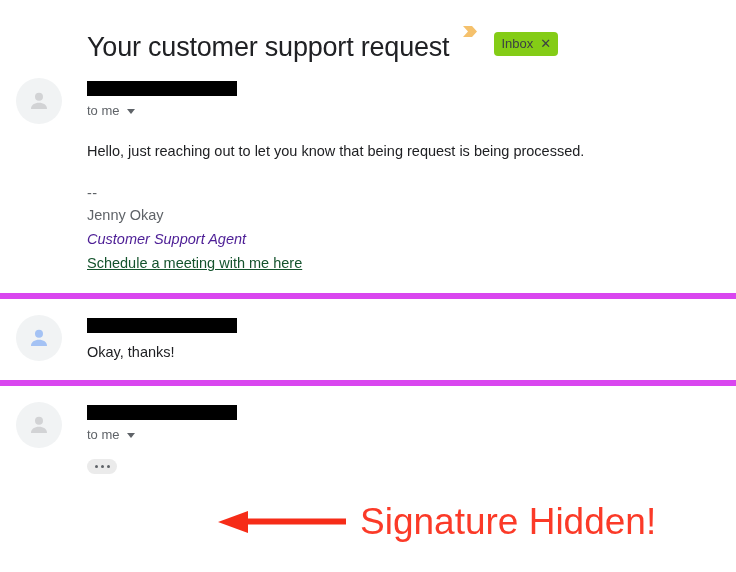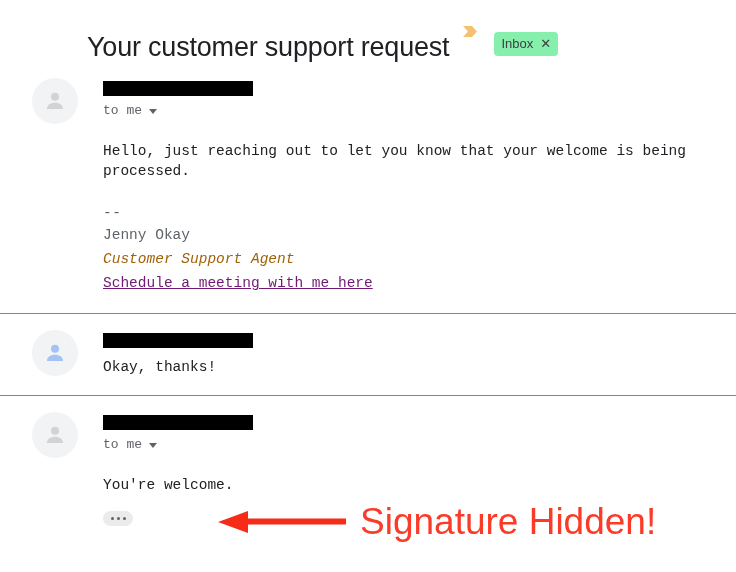--- a/index.html
+++ b/index.html
@@ -35,21 +35,21 @@
   }
   .important-marker {
     margin-left: 13px;
     display: inline-block;
     width: 17px;
     height: 17px;
     flex: 0 0 auto;
   }
   .label-chip {
     margin-left: 15px;
-    background: #86efac;
+    background: #84cc16;
     color: #3c4043;
     font-size: 13px;
     line-height: 13px;
     border-radius: 4px;
     padding: 5px 7px 6px 7px;
     display: inline-flex;
     align-items: center;
     white-space: nowrap;
     margin-top: 26px;
   }
@@ -60,25 +60,24 @@
     color: #3c4043;
     display: inline-block;
   }
 
   
   .thread {
     margin-top: 12px;
   }
   .message {
     position: relative;
-    padding: 16px 16px 18px 32px;
-    font-family: Liberation Mono, monospace;
+    padding: 16px 16px 18px 16px;
   }
   .message + .message {
-    border-top: 1px solid #d946ef;
+    border-top: 6px solid #d946ef;
   }
   .msg-inner {
     display: flex;
     align-items: flex-start;
   }
   .avatar {
     width: 46px;
     height: 46px;
     border-radius: 50%;
     background: #f1f3f4;
@@ -139,27 +138,27 @@
     letter-spacing: 0.5px;
   }
   .sig-name {
     font-size: 14.5px;
     line-height: 24px;
     color: #5f6368;
   }
   .sig-role {
     font-size: 14.5px;
     line-height: 24px;
-    color: #a16207;
+    color: #4c1d95;
     font-style: italic;
   }
   .sig-link {
     font-size: 14.5px;
     line-height: 24px;
-    color: #701a75;
+    color: #14532d;
     text-decoration: underline;
     cursor: pointer;
     display: inline-block;
   }
 
   .trim-pill {
     margin-top: 16px;
     width: 30px;
     height: 15px;
     border-radius: 8px;
@@ -226,21 +225,21 @@
             <path d="M4.6 19.4c0-3.7 3.4-5.7 7.4-5.7s7.4 2 7.4 5.7z" fill="#d2d3d5"></path>
           </svg>
         </span>
       </div>
       <div class="msg-body">
         <span class="redaction-bar w1"></span>
         <div class="to-line">
           <span>to me</span>
           <span class="caret"></span>
         </div>
-        <div class="msg-text">Hello, just reaching out to let you know that your welcome is being processed.</div>
+        <div class="msg-text">Hello, just reaching out to let you know that being request is being processed.</div>
         <div class="sig-block">
           <div class="sig-dashes">--</div>
           <div class="sig-name">Jenny Okay</div>
           <div class="sig-role">Customer Support Agent</div>
           <a class="sig-link">Schedule a meeting with me here</a>
         </div>
       </div>
     </div>
   </div>
 
@@ -270,21 +269,20 @@
             <path d="M4.6 19.4c0-3.7 3.4-5.7 7.4-5.7s7.4 2 7.4 5.7z" fill="#d2d3d5"></path>
           </svg>
         </span>
       </div>
       <div class="msg-body">
         <span class="redaction-bar w3"></span>
         <div class="to-line">
           <span>to me</span>
           <span class="caret"></span>
         </div>
-        <div class="msg-text">You're welcome.</div>
         <div class="trim-pill">
           <span class="trim-dot"></span>
           <span class="trim-dot"></span>
           <span class="trim-dot"></span>
         </div>
       </div>
     </div>
   </div>
 
 </div>

